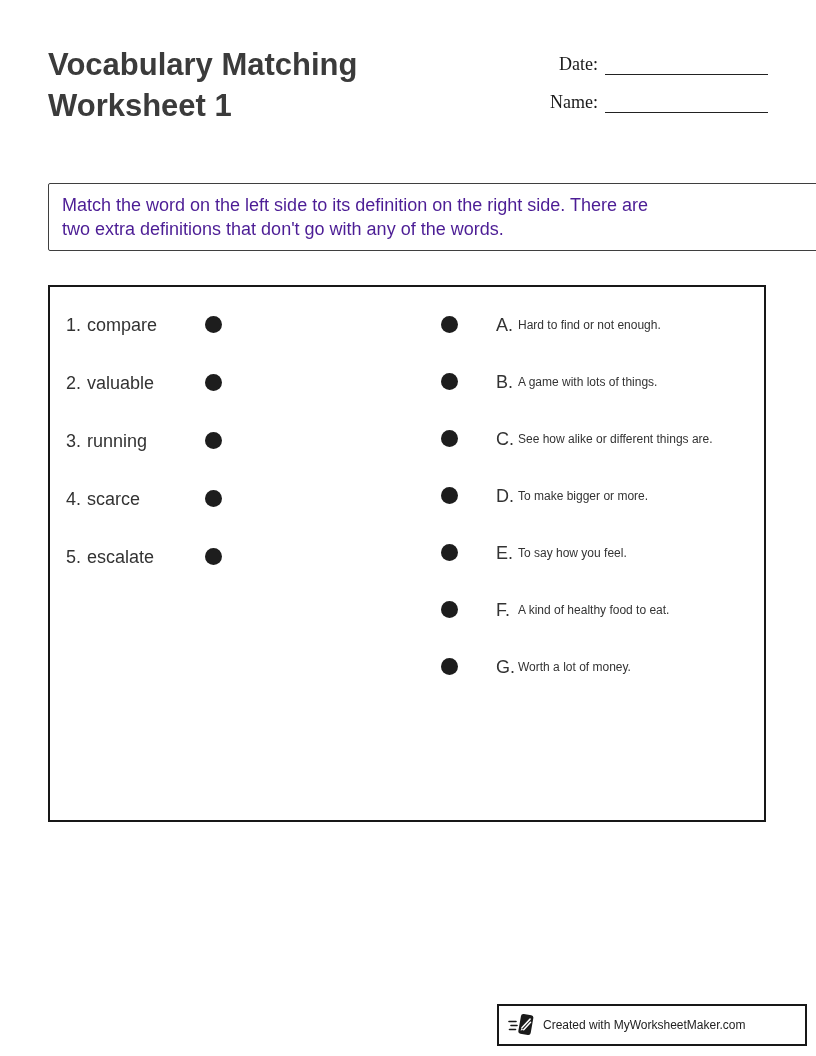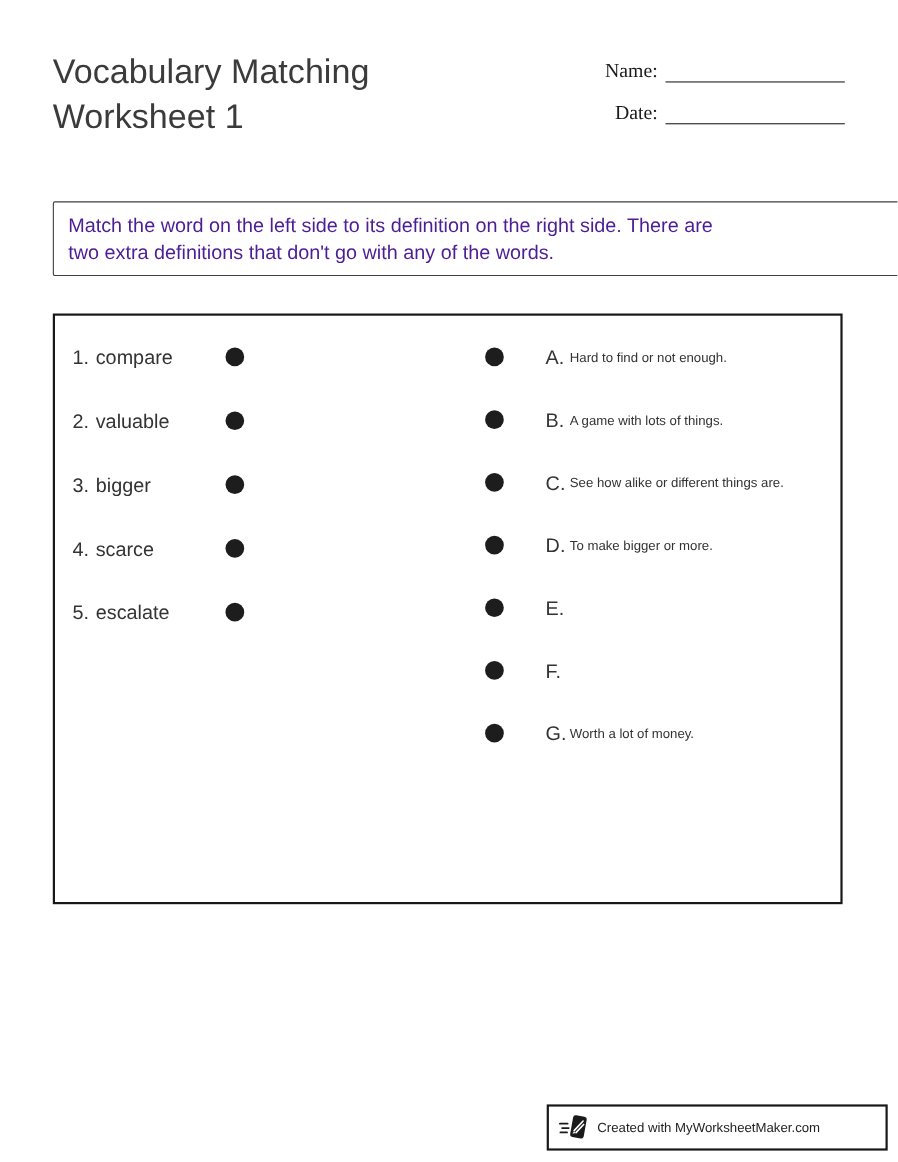--- a/index.html
+++ b/index.html
@@ -1,21 +1,21 @@
 <!DOCTYPE html>
 <html><head>
 <meta charset="utf-8">
 <style>
   * { margin:0; padding:0; box-sizing:border-box; }
   html, body { background:#ffffff; }
   .page { position:relative; width:816px; height:1056px; background:#ffffff;
           font-family:"Liberation Sans", sans-serif; color:#333333; overflow:hidden; }
 
   .title { position:absolute; left:48px; top:44px; width:432px;
-           font-size:31px; line-height:41px; font-weight:400; color:#3b3b3b; }
+           font-size:31px; line-height:41px; font-weight:700; color:#3b3b3b; }
 
   .fields { position:absolute; left:540px; top:50px; width:228px;
             font-family:"Liberation Serif", serif; font-size:18px; color:#1a1a1a; }
   .field-row { display:flex; align-items:flex-end; height:25px; margin-bottom:13px; }
   .field-label { width:58px; text-align:right; }
   .field-line { flex:1; margin-left:7px; height:100%; border-bottom:1.4px solid #222222; }
 
   .instructions { position:absolute; left:48px; top:183px; width:809px;
                   border:1.5px solid #3f3f3f; border-radius:2px;
                   padding:9px 13px; font-size:18px; line-height:24px; color:#4c1d95; }
@@ -45,25 +45,25 @@
 </style>
 </head>
 <body>
 
 <div class="page">
 
   <h1 class="title">Vocabulary Matching Worksheet 1</h1>
 
   <div class="fields">
     <div class="field-row">
-      <span class="field-label">Name:</span>
+      <span class="field-label">Date:</span>
       <span class="field-line"></span>
     </div>
     <div class="field-row">
-      <span class="field-label">Date:</span>
+      <span class="field-label">Name:</span>
       <span class="field-line"></span>
     </div>
   </div>
 
   <div class="instructions">
     <p>Match the word on the left side to its definition on the right side. There are two extra definitions that don't go with any of the words.</p>
   </div>
 
   <div class="main-box">
 
@@ -73,21 +73,21 @@
         <span class="word-text">compare</span>
         <span class="dot"></span>
       </div>
       <div class="word-row">
         <span class="word-number">2.</span>
         <span class="word-text">valuable</span>
         <span class="dot"></span>
       </div>
       <div class="word-row">
         <span class="word-number">3.</span>
-        <span class="word-text">bigger</span>
+        <span class="word-text">running</span>
         <span class="dot"></span>
       </div>
       <div class="word-row">
         <span class="word-number">4.</span>
         <span class="word-text">scarce</span>
         <span class="dot"></span>
       </div>
       <div class="word-row">
         <span class="word-number">5.</span>
         <span class="word-text">escalate</span>
@@ -112,24 +112,26 @@
         <span class="def-text">See how alike or different things are.</span>
       </div>
       <div class="def-row">
         <span class="dot"></span>
         <span class="def-letter">D.</span>
         <span class="def-text">To make bigger or more.</span>
       </div>
       <div class="def-row">
         <span class="dot"></span>
         <span class="def-letter">E.</span>
+        <span class="def-text">To say how you feel.</span>
       </div>
       <div class="def-row">
         <span class="dot"></span>
         <span class="def-letter">F.</span>
+        <span class="def-text">A kind of healthy food to eat.</span>
       </div>
       <div class="def-row">
         <span class="dot"></span>
         <span class="def-letter">G.</span>
         <span class="def-text">Worth a lot of money.</span>
       </div>
     </div>
 
   </div>
 

